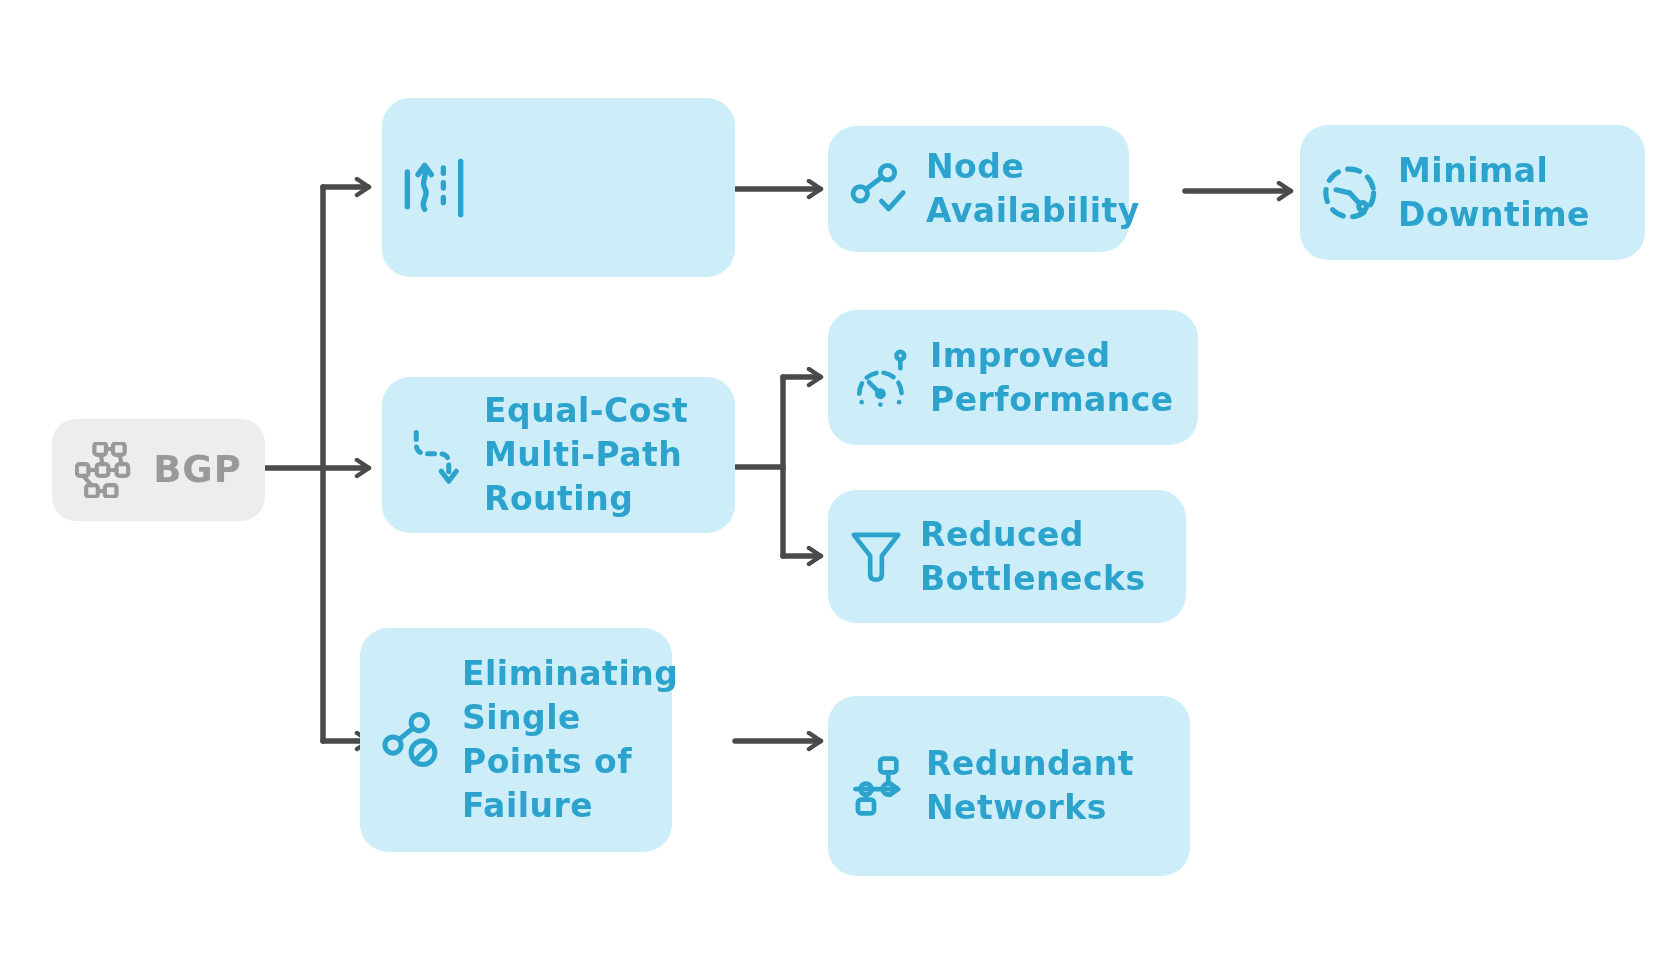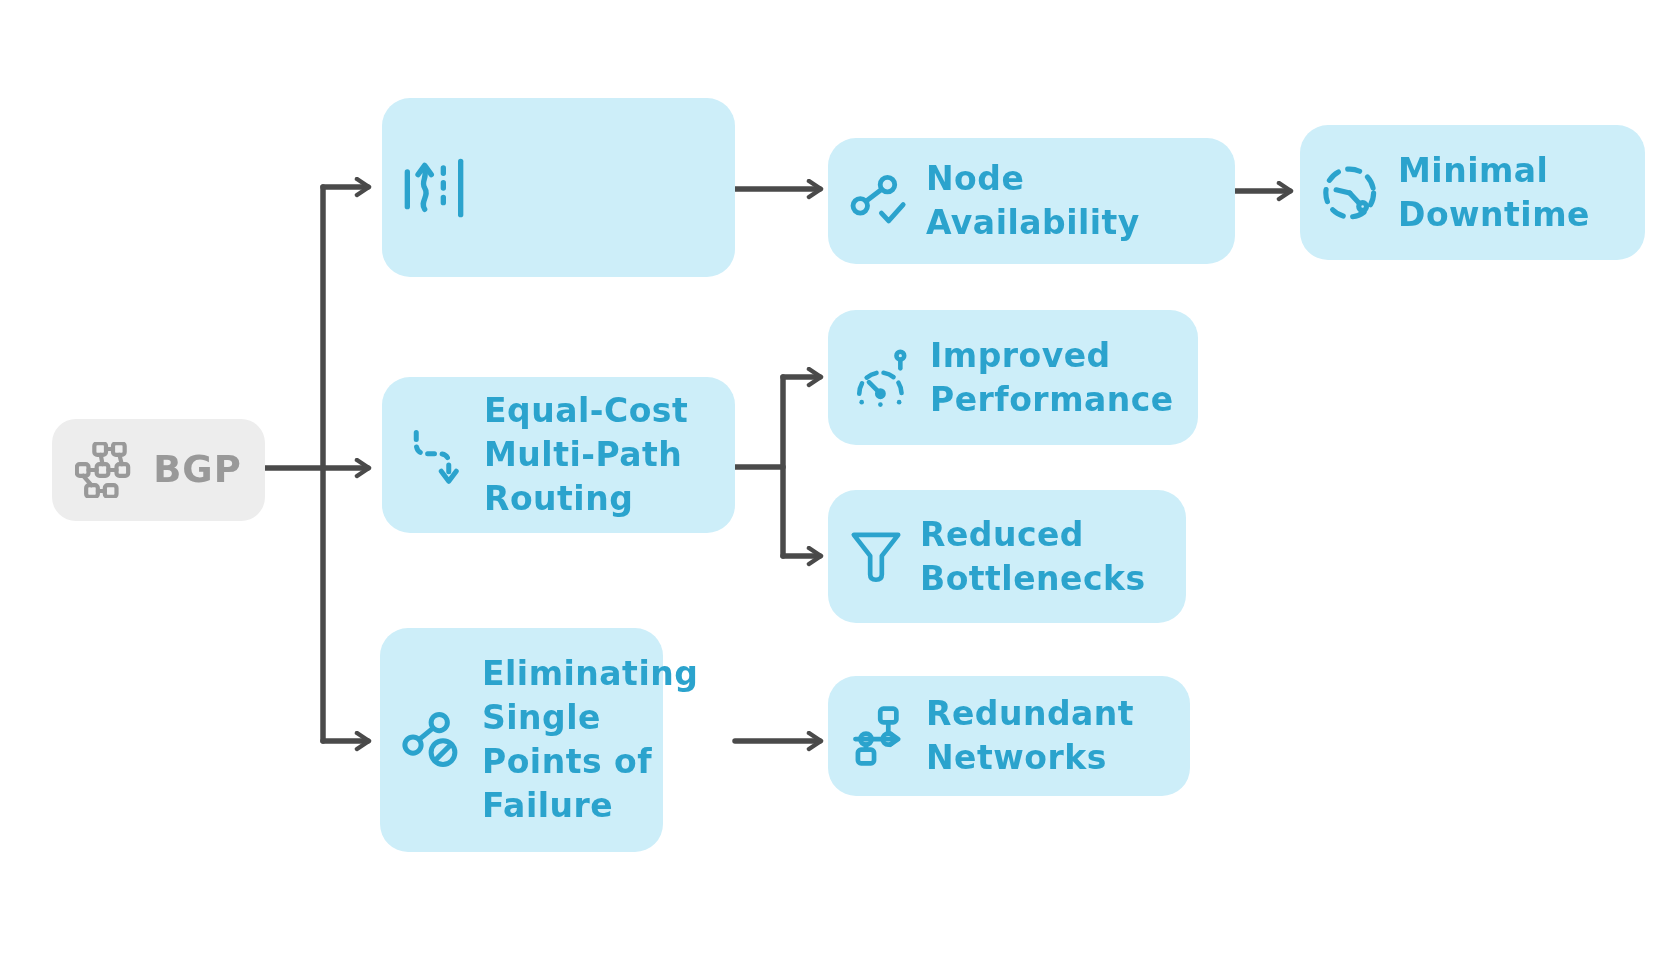--- a/index.html
+++ b/index.html
@@ -104,37 +104,37 @@
       <svg width="66" height="60" viewBox="0 0 48 48" fill="none" stroke="currentColor" stroke-width="4" stroke-linecap="round" stroke-linejoin="round">
         <path d="M9,6 V15 Q9,23 17,23 H28 Q35,23 35,31 V38" stroke-dasharray="5.5 6"></path>
         <path d="M29,37 L35,45 L41,37"></path>
       </svg>
     </span>
     <span class="label">Equal-Cost
 Multi-Path
 Routing</span>
   </div>
 
-  <div class="node" style="left:380px;top:628px;width:283px;height:224px">
+  <div class="node" style="left:360px;top:628px;width:312px;height:224px">
     <span class="icon">
       <svg width="66" height="60" viewBox="0 0 50 48" fill="none" stroke="currentColor" stroke-width="4" stroke-linecap="round" stroke-linejoin="round">
         <circle cx="9" cy="28" r="6.5"></circle>
         <circle cx="30" cy="10" r="6.5"></circle>
         <path d="M14,23.5 L25,14.5"></path>
         <circle cx="33" cy="34" r="9.5"></circle>
         <path d="M26.5,40.5 L39.5,27.5"></path>
       </svg>
     </span>
     <span class="label">Eliminating
 Single
 Points of
 Failure</span>
   </div>
 
-  <div class="node" style="left:828px;top:138px;width:407px;height:126px">
+  <div class="node" style="left:828px;top:126px;width:301px;height:126px">
     <span class="icon">
       <svg width="62" height="58" viewBox="0 0 48 48" fill="none" stroke="currentColor" stroke-width="4" stroke-linecap="round" stroke-linejoin="round">
         <circle cx="8.5" cy="28" r="6"></circle>
         <circle cx="31" cy="10.5" r="6"></circle>
         <path d="M13.5,24 L26,14.5"></path>
         <path d="M26,34 L32,40.5 L44,27"></path>
       </svg>
     </span>
     <span class="label">Node
 Availability</span>
@@ -160,21 +160,21 @@
   <div class="node" style="left:828px;top:490px;width:358px;height:133px">
     <span class="icon">
       <svg width="56" height="60" viewBox="0 0 48 48" fill="none" stroke="currentColor" stroke-width="4" stroke-linecap="round" stroke-linejoin="round">
         <path d="M5,5 H43 L29,23 V39 Q29,43.5 24,43.5 Q19,43.5 19,39 V23 Z"></path>
       </svg>
     </span>
     <span class="label">Reduced
 Bottlenecks</span>
   </div>
 
-  <div class="node" style="left:828px;top:676px;width:362px;height:120px">
+  <div class="node" style="left:828px;top:696px;width:362px;height:180px">
     <span class="icon">
       <svg width="62" height="62" viewBox="0 0 50 48" fill="none" stroke="currentColor" stroke-width="3.8" stroke-linecap="round" stroke-linejoin="round">
         <rect x="26" y="2" width="13" height="11" rx="2.5"></rect>
         <path d="M32.5,13 V22"></path>
         <path d="M6,26.5 H36"></path>
         <path d="M34,22 L40.5,26.5 L34,31"></path>
         <circle cx="14.5" cy="26.5" r="4.5"></circle>
         <circle cx="32.5" cy="26.5" r="4.5"></circle>
         <path d="M14.5,31 V35"></path>
         <rect x="8" y="35" width="13" height="11" rx="2.5"></rect>

